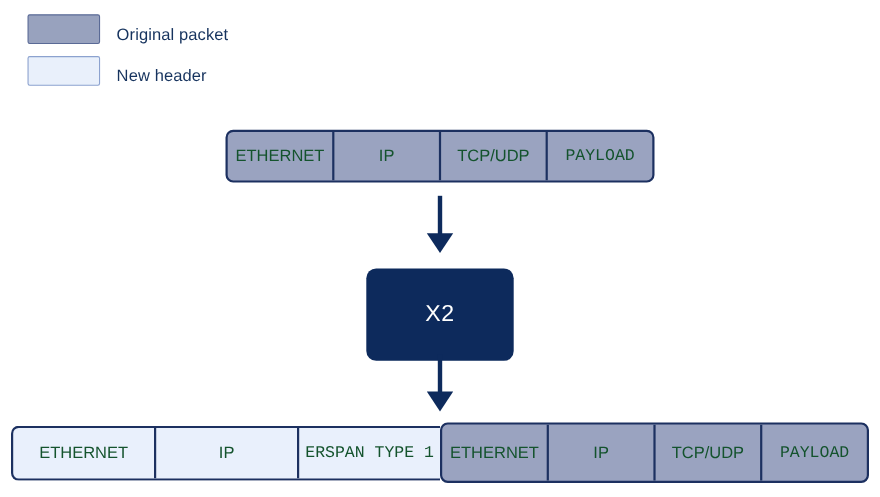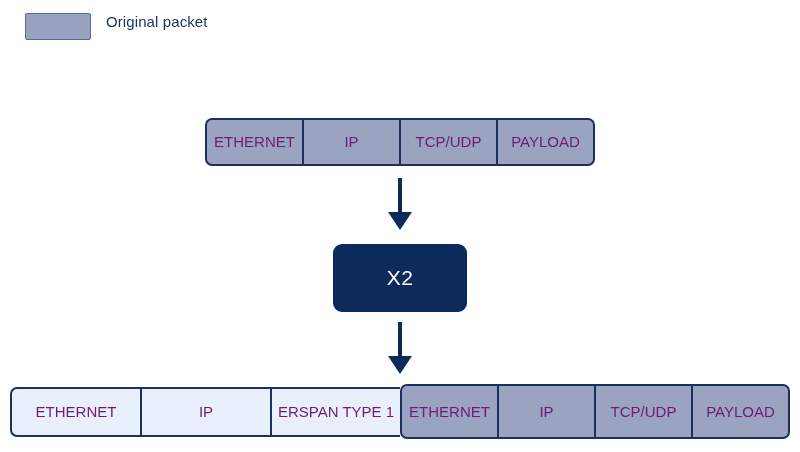--- a/index.html
+++ b/index.html
@@ -9,44 +9,44 @@
     width: 800px; height: 452px;
     position: relative; overflow: hidden;
   }
   .canvas {
     position: absolute; left: 0; top: 0;
     width: 800px; height: 452px; background: #ffffff;
   }
 
   
   .legend { position: absolute; left: 25px; top: 13px; }
-  .legend-row { display: flex; align-items: flex-start; margin-bottom: 11px; }
+  .legend-row { display: flex; align-items: flex-end; margin-bottom: 11px; }
   .swatch {
     width: 66px; height: 27px; border-radius: 2px;
     margin-right: 15px; flex: none;
   }
   .swatch.original { background: #98a2be; border: 1.5px solid #5a6a96; }
   .swatch.new      { background: #e9f0fb; border: 1.5px solid #8ca2cf; }
   .legend-label { color: #16335e; font-size: 15px; letter-spacing: 0.1px; }
 
   
   .packet {
     position: absolute; display: flex;
     border: 2px solid #1c3060; border-radius: 7px;
     overflow: hidden;
   }
   .packet.original-fill { background: #9aa3c0; }
   .packet.new-fill      { background: #e9f0fc; }
   .cell {
     flex: 1 1 0; display: flex; align-items: center; justify-content: center;
-    color: #701a75; font-size: 15px; text-align: right;
+    color: #14532d; font-size: 15px; text-align: right;
     line-height: 1.15; padding: 0 2px;
     border-right: 2px solid #1c3060;
   }
-  .cell:last-child { border-right: none; }
+  .cell:last-child { border-right: none; font-family: Liberation Mono, monospace; }
 
   .top-packet    { left: 205px; top: 118px; width: 390px; height: 48px; }
   .bottom-left   { left: 10px;  top: 387px; width: 390px; height: 50px;
                    border-top-right-radius: 0; border-bottom-right-radius: 0;
                    border-right: none; }
   .bottom-right  { left: 400px; top: 384px; width: 390px; height: 55px; }
 
   
   .arrow { position: absolute; width: 24px; }
   .arrow .shaft {
@@ -61,35 +61,39 @@
     border-top: 18px solid #0d2a5c;
   }
   .arrow-1 { left: 388px; top: 178px; height: 52px; }
   .arrow-1 .shaft { height: 36px; }
   .arrow-2 { left: 388px; top: 322px; height: 52px; }
   .arrow-2 .shaft { height: 36px; }
 
   
   .node {
     position: absolute; left: 333px; top: 244px;
-    width: 134px; height: 68px;
+    width: 134px; height: 84px;
     background: #0d2a5c; border-radius: 9px;
     display: flex; align-items: center; justify-content: center;
     color: #ffffff; font-size: 21px; letter-spacing: 0.5px;
   }
 </style>
 </head>
 <body>
 
 <div class="canvas">
 
   <div class="legend">
     <div class="legend-row">
       <span class="swatch original"></span>
       <span class="legend-label">Original packet</span>
+    </div>
+    <div class="legend-row">
+      <span class="swatch new"></span>
+      <span class="legend-label">New header</span>
     </div>
   </div>
 
   <div class="packet original-fill top-packet">
     <div class="cell">ETHERNET</div>
     <div class="cell">IP</div>
     <div class="cell">TCP/UDP</div>
     <div class="cell">PAYLOAD</div>
   </div>
 

